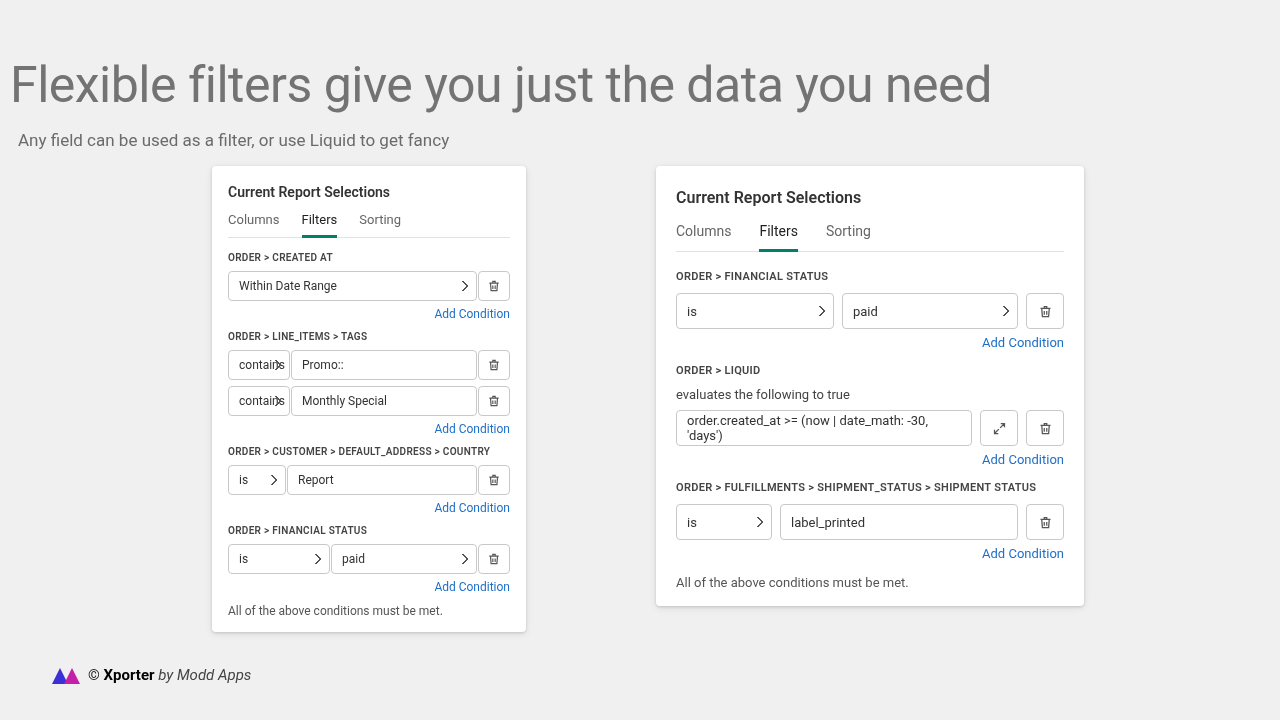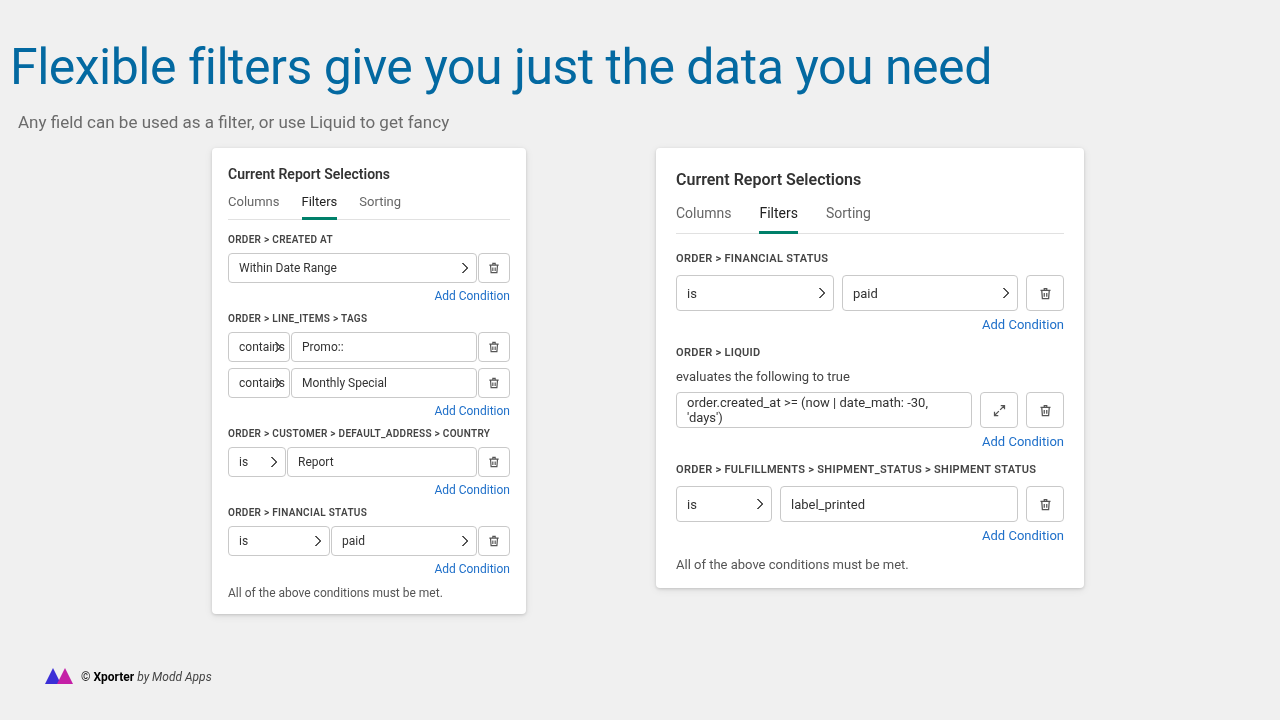--- a/index.html
+++ b/index.html
@@ -7,22 +7,22 @@
     background: #f0f0f0;
     font-family: -apple-system, BlinkMacSystemFont, "Segoe UI", Roboto, Helvetica, Arial, sans-serif;
     width: 1280px;
     height: 720px;
     overflow: hidden;
     position: relative;
   }
   .headline {
     font-size: 50px;
     font-weight: 400;
-    color: #0369a1;
-    padding: 38px 10px 0 10px;
+    color: #737373;
+    padding: 56px 10px 0 10px;
     letter-spacing: -0.5px;
   }
   .subhead {
     font-size: 17px;
     color: #6b6b6b;
     padding: 16px 18px 0 18px;
     font-weight: 400;
   }
   .cards {
     display: flex;
@@ -141,25 +141,25 @@
   .card-right .footer-note { font-size: 13px; }
   .grow { flex: 1; min-width: 0; }
   .w70 { width: 62px; flex-shrink:0; }
   .w60 { width: 58px; flex-shrink:0; }
   .w100 { width: 102px; flex-shrink:0; }
   .w90r { width: 96px; flex-shrink:0; }
   .w160r { width: 158px; flex-shrink:0; }
   .branding {
     position: absolute;
     bottom: 36px;
-    left: 45px;
+    left: 52px;
     display: flex;
     align-items: flex-end;
     gap: 8px;
-    font-size: 12px;
+    font-size: 15px;
   }
   .branding .logo {
     width: 28px;
     height: 18px;
     position: relative;
   }
   .branding .logo::before {
     content:"";
     position:absolute; left:0; bottom:0;
     width:0;height:0;

